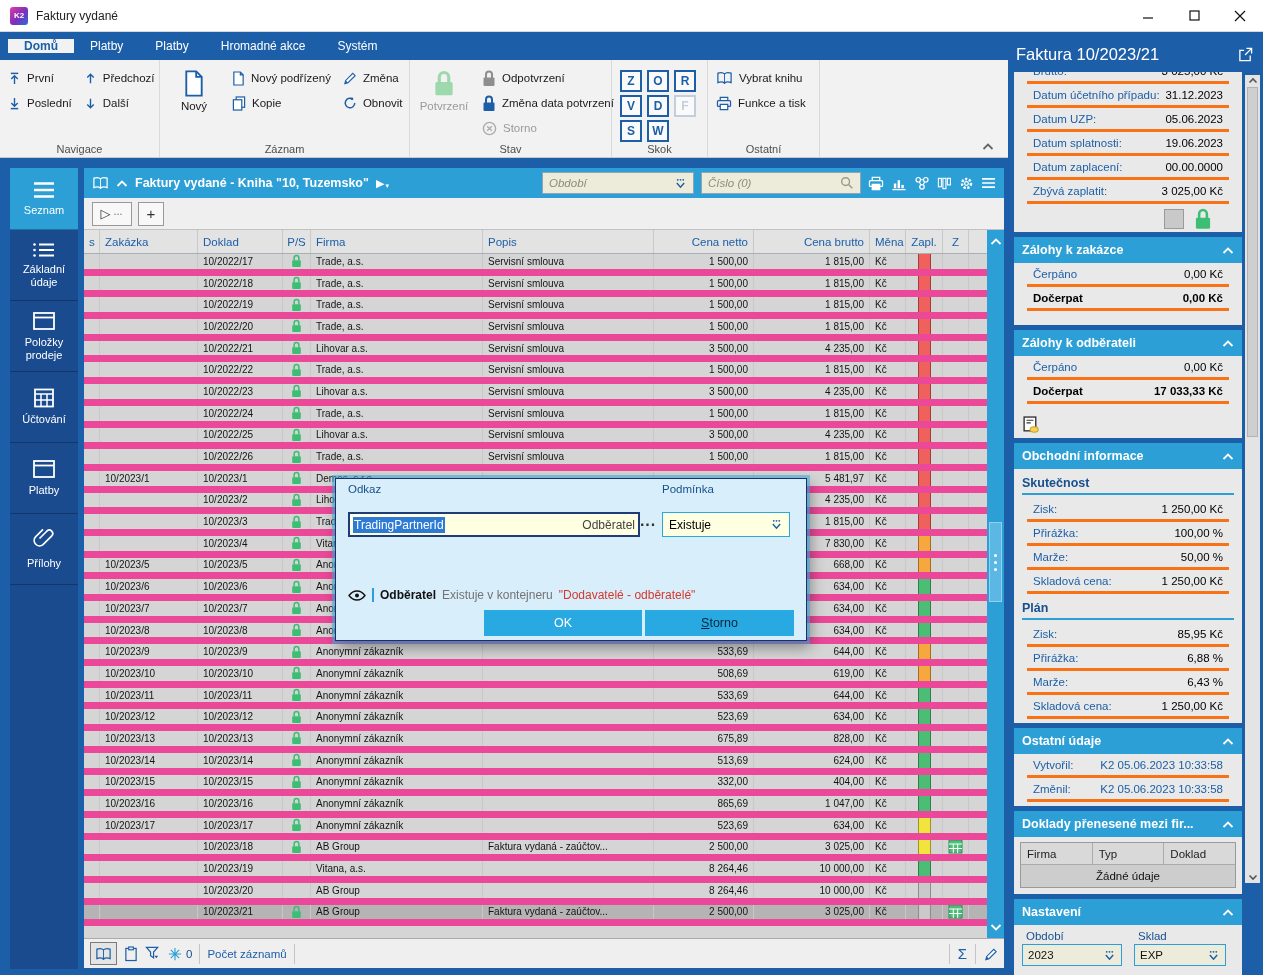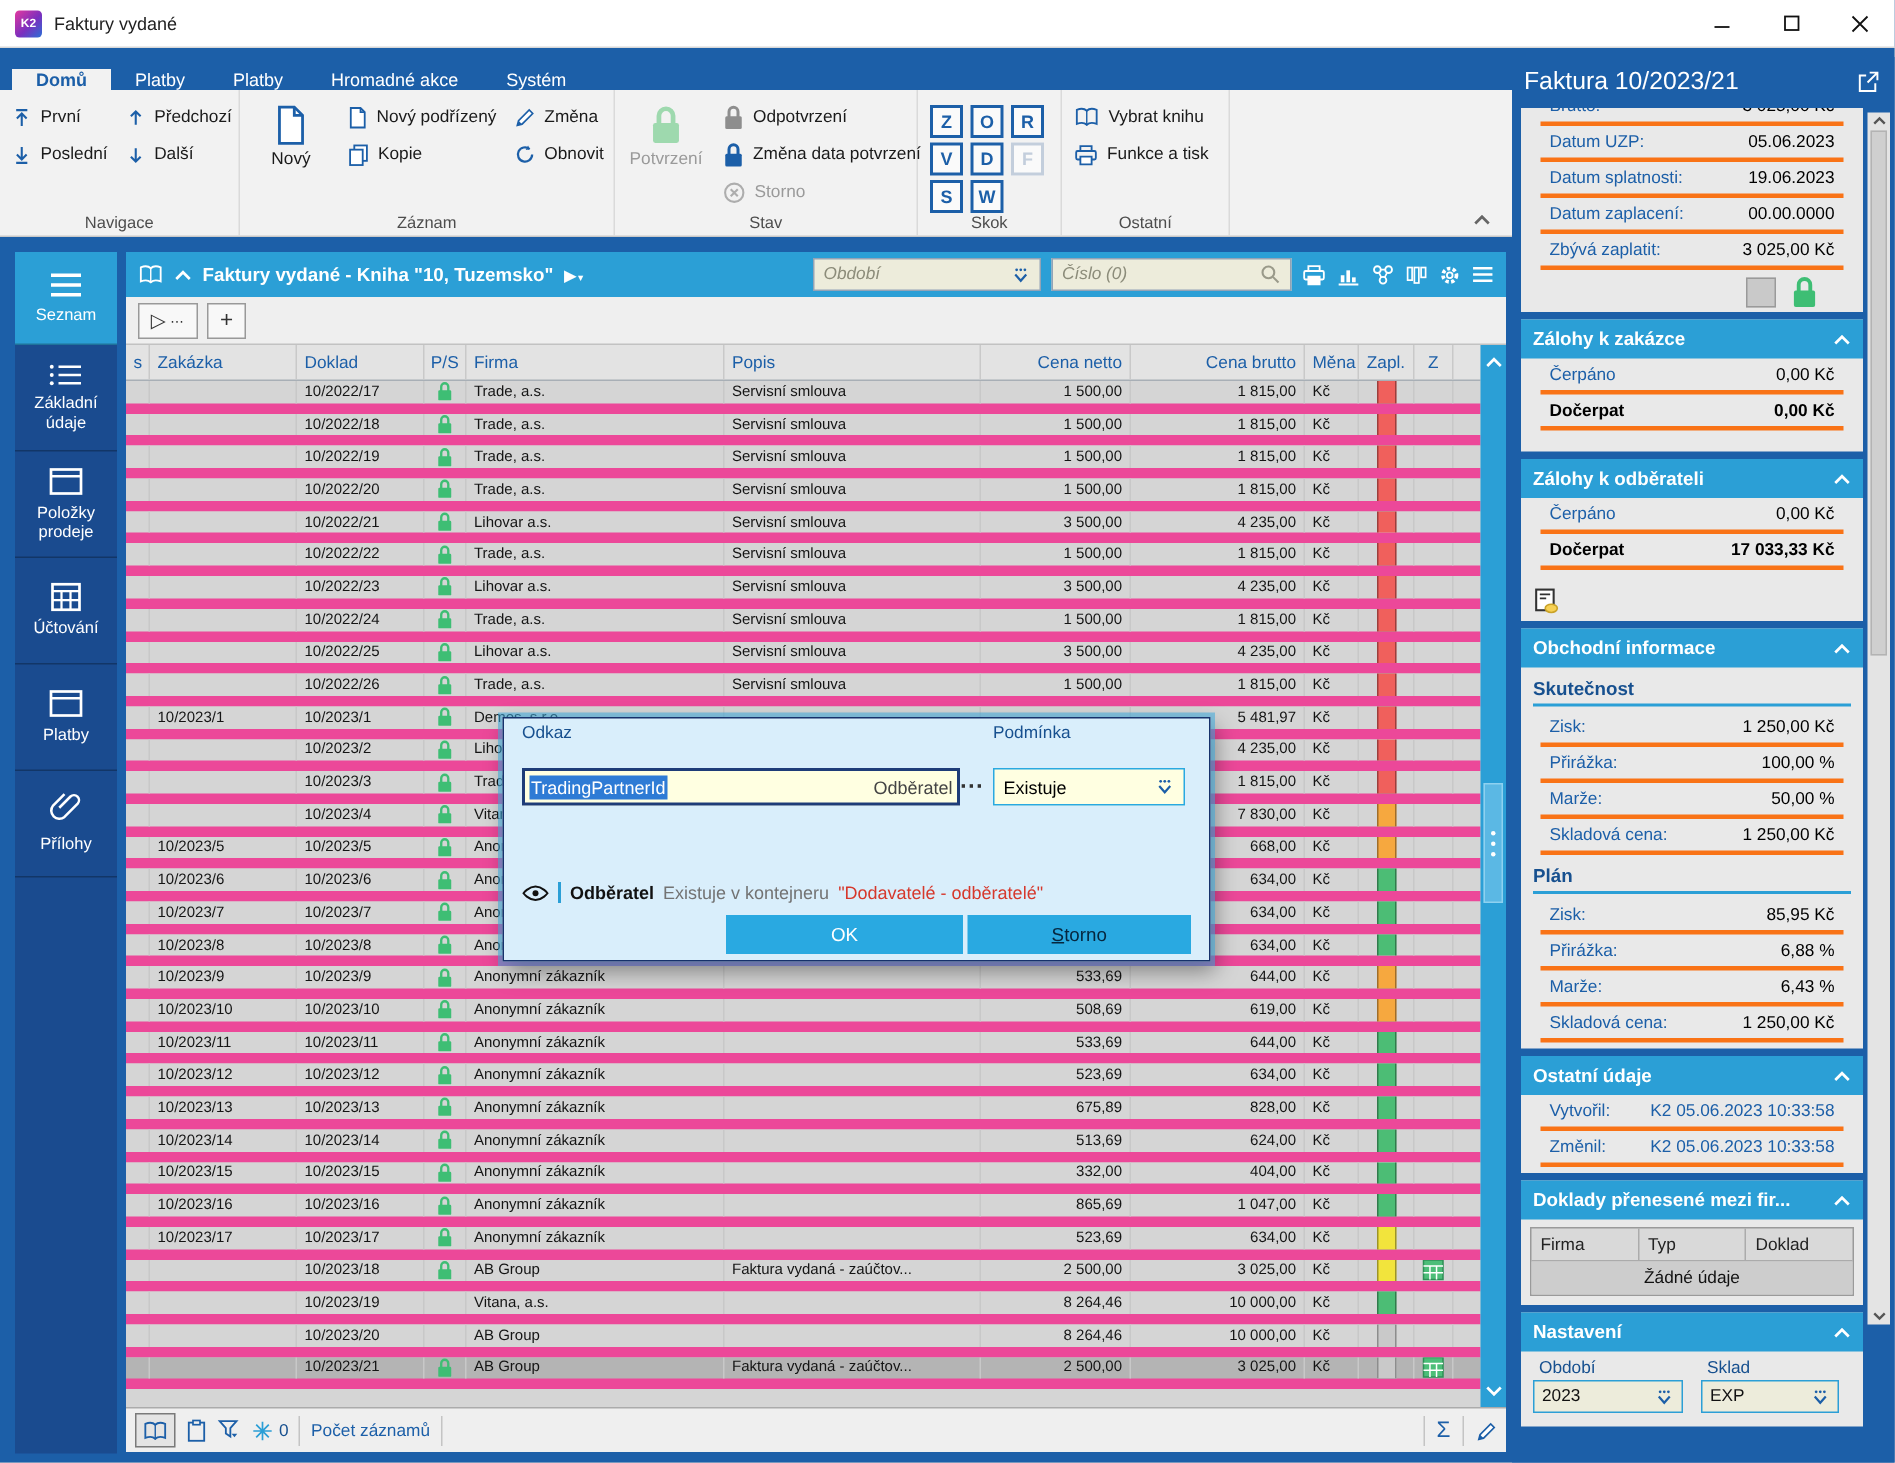--- a/index.html
+++ b/index.html
@@ -13,21 +13,21 @@
   .titlebar{position:absolute;top:0;left:0;width:1263px;height:32px;background:#fff;
             border-bottom:1px solid #D8D8D8;display:flex;align-items:center;padding-left:10px;gap:8px}
   .k2logo{width:18px;height:18px;border-radius:3px;background:linear-gradient(135deg,#E3399F,#7B2FBE 55%,#2A6FD6);
           color:#fff;font-size:8px;font-weight:bold;display:flex;align-items:center;justify-content:center}
   .wtitle{font-size:12px;color:#222}
   .win-btns{margin-left:auto;display:flex;height:32px}
   .win-btn{width:46px;height:32px;display:flex;align-items:center;justify-content:center;color:#111}
 
   
   .ribbon-tabs{position:absolute;top:32px;left:0;width:1008px;height:28px;background:#1C5FA8;
-               display:flex;align-items:flex-end;padding-left:8px}
+               display:flex;align-items:center;padding-left:8px}
   .rtab{padding:0 16px;color:#fff;font-size:12px;display:flex;align-items:center}
   .rtab.active{background:#F2F2F2;color:#1C5FA8;font-weight:bold}
   .ribbon-body{position:absolute;top:60px;left:0;width:1008px;height:98px;background:#F2F2F2;
                border-bottom:1px solid #C9C9C9;display:flex}
   .rg{position:relative;border-right:1px solid #DADADA;height:100%;flex:none}
   .rg-label{position:absolute;bottom:2px;left:0;right:0;text-align:center;font-size:11px;color:#4D4D4D}
   .rg-c{display:flex;padding:8px 8px 0;gap:12px}
   .rcol{display:flex;flex-direction:column;gap:5px}
   .rbtn{display:flex;align-items:center;gap:6px;font-size:11.5px;color:#1a1a1a;height:20px;white-space:nowrap}
   .rbig{display:flex;flex-direction:column;align-items:center;justify-content:flex-start;min-width:52px;
@@ -1332,20 +1332,24 @@
   <div class="p-secs">
     <div class="sec">
       <div class="clip">
           <div class="drow">
             <span class="dl">Brutto:</span>
             <span class="dv">3 025,00 Kč</span>
           </div>
         </div>
       <div>
           <div class="drow">
+            <span class="dl">Datum účetního případu:</span>
+            <span class="dv">31.12.2023</span>
+          </div>
+          <div class="drow">
             <span class="dl">Datum UZP:</span>
             <span class="dv">05.06.2023</span>
           </div>
           <div class="drow">
             <span class="dl">Datum splatnosti:</span>
             <span class="dv">19.06.2023</span>
           </div>
           <div class="drow">
             <span class="dl">Datum zaplacení:</span>
             <span class="dv">00.00.0000</span>

